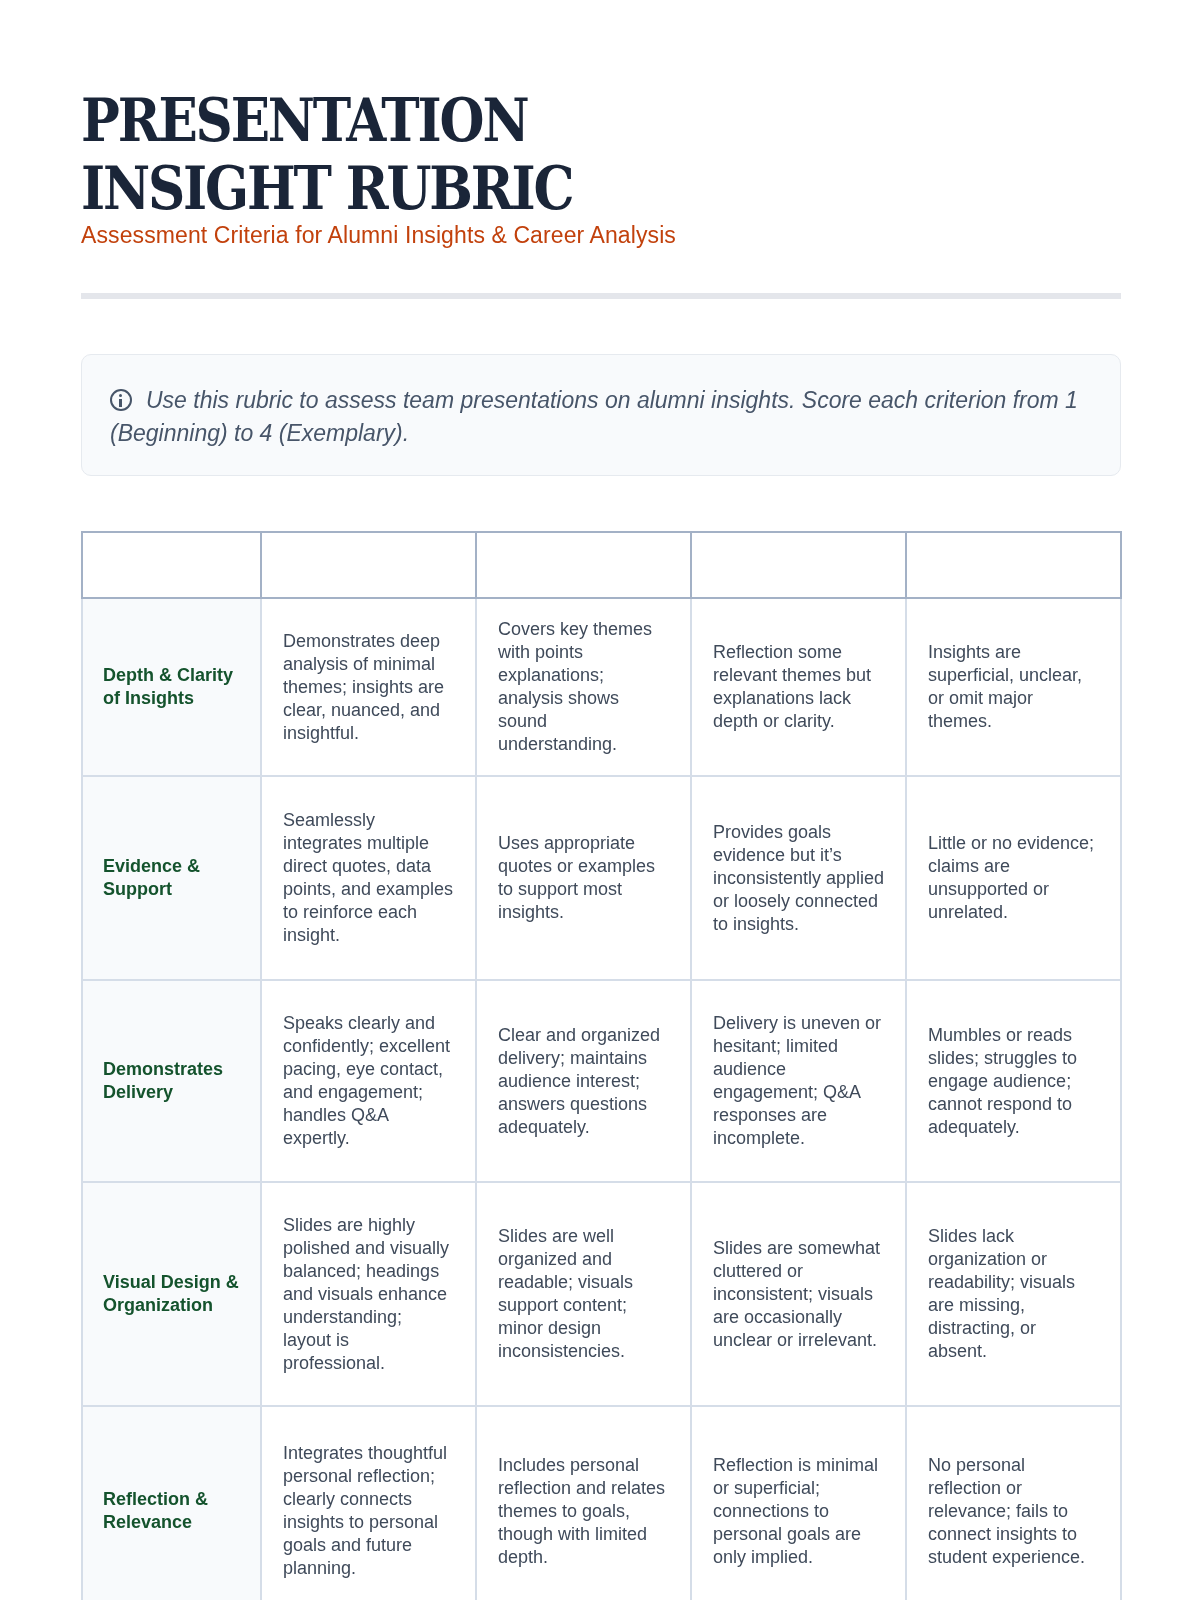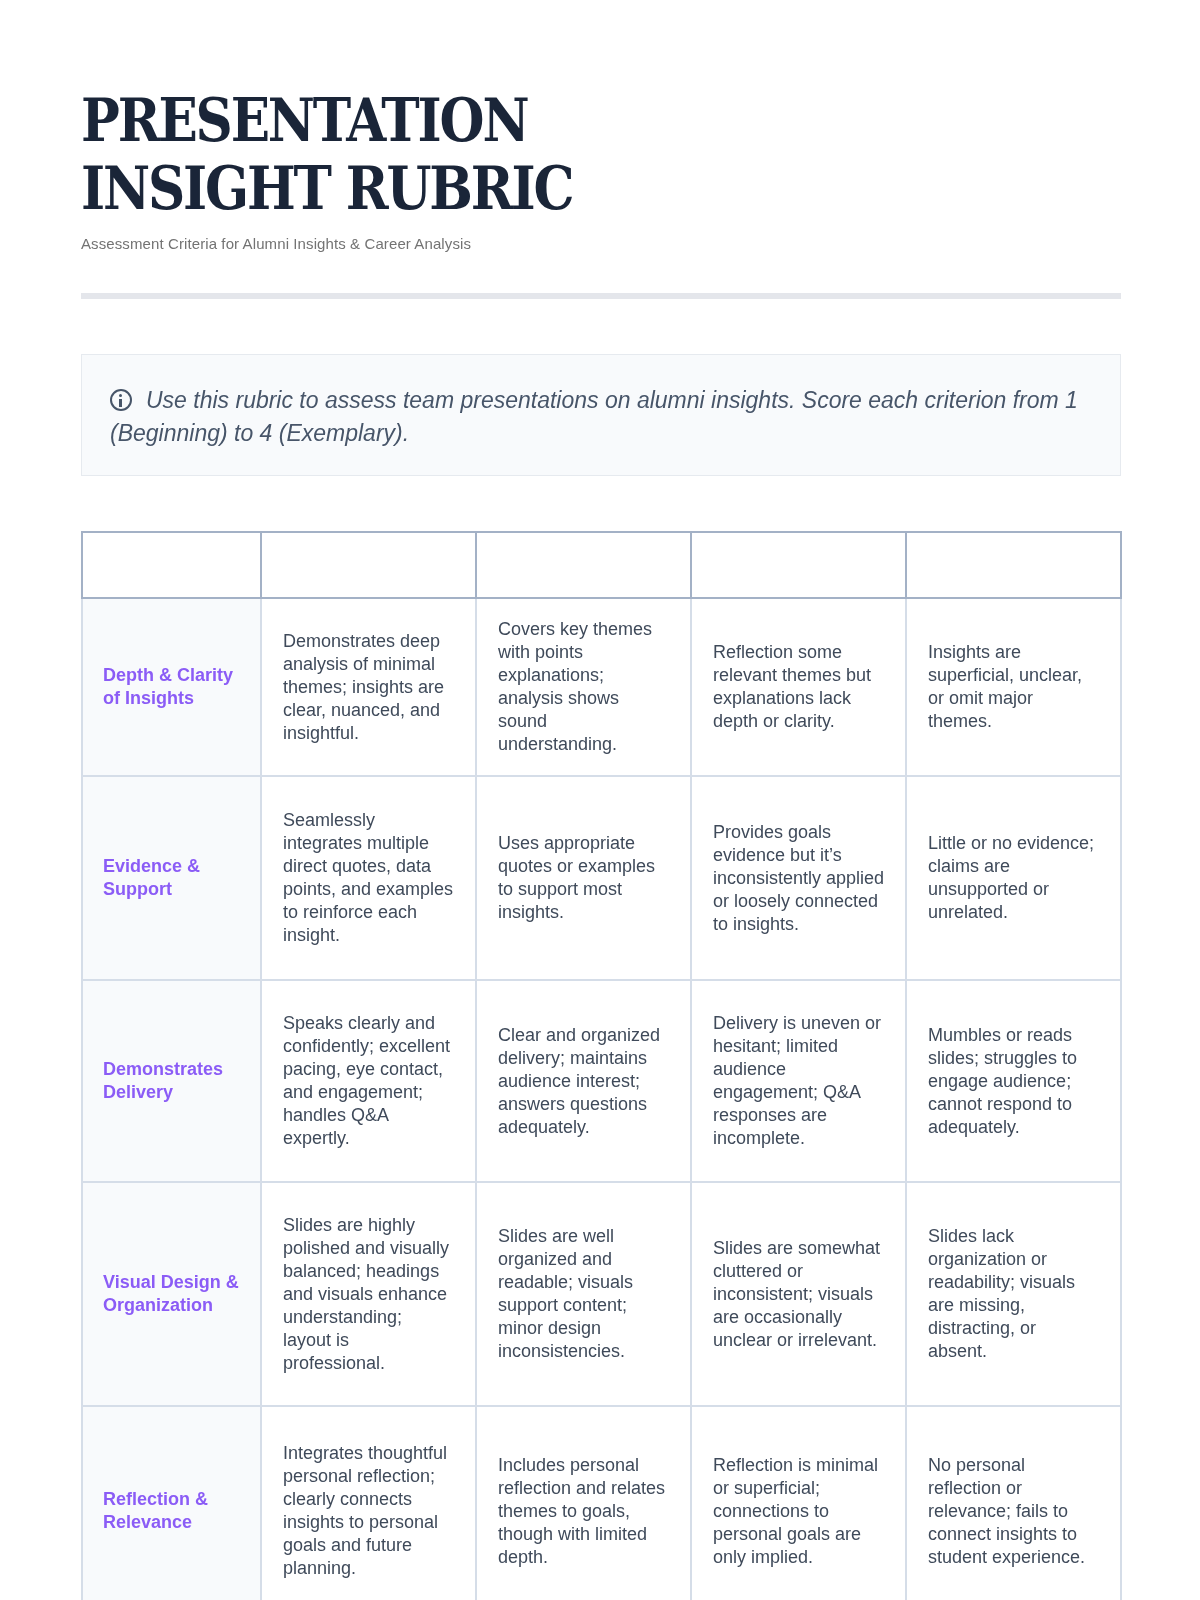--- a/index.html
+++ b/index.html
@@ -8,29 +8,29 @@
     .page { position: absolute; left: 81px; top: 0; width: 1040px; }
     .title {
       position: absolute; left: 0; top: 86px; width: 760px;
       font-family: "DejaVu Serif", "Liberation Serif", serif;
       font-weight: bold; font-size: 60px; line-height: 68px;
       color: #1a2538; letter-spacing: -2.5px;
       transform: scaleX(0.86); transform-origin: left top;
     }
     .subtitle {
       position: absolute; left: 0; top: 222px;
-      font-size: 15px; color: #737373; letter-spacing: 0.1px; margin-top: 13px;
+      font-size: 23px; color: #c2410c; letter-spacing: 0.1px;
     }
     .divider {
       position: absolute; left: 0; top: 293px; width: 1040px; height: 6px;
       background: #e4e6eb;
     }
     .info {
       position: absolute; left: 0; top: 354px; width: 1040px; height: 122px;
-      background: #f8fafc; border: 1px solid #e6eaef; border-radius: 0;
+      background: #f8fafc; border: 1px solid #e6eaef; border-radius: 10px;
       padding: 29px 28px 0 28px;
       font-size: 23px; line-height: 33px; font-style: italic; color: #475569;
     }
     .info-icon {
       display: inline-block; width: 22px; height: 22px; border: 2px solid #475569;
       border-radius: 50%; vertical-align: -3px; margin-right: 14px; position: relative;
       font-style: normal;
     }
     .info-icon::before {
       content: ""; position: absolute; left: 7px; top: 3px; width: 3px; height: 3px;
@@ -48,21 +48,21 @@
     table.rubric col.cn { width: 215px; }
     table.rubric th {
       height: 66px; border: 2px solid #a3b1c6; background: #ffffff;
     }
     table.rubric td {
       border: 2px solid #d5dde8; vertical-align: middle;
       font-size: 18px; line-height: 23px; color: #3f4a5a;
       padding: 14px 20px 14px 21px;
     }
     table.rubric td.crit {
-      background: #f8fafc; font-weight: bold; color: #8b5cf6;
+      background: #f8fafc; font-weight: bold; color: #14532d;
       padding-left: 20px; padding-right: 12px;
     }
     tr.r0 td { height: 178px; }
     tr.r1 td { height: 204px; }
     tr.r2 td { height: 202px; }
     tr.r3 td { height: 224px; }
     tr.r4 td { height: 210px; }
   </style>
 </head>
 <body>

